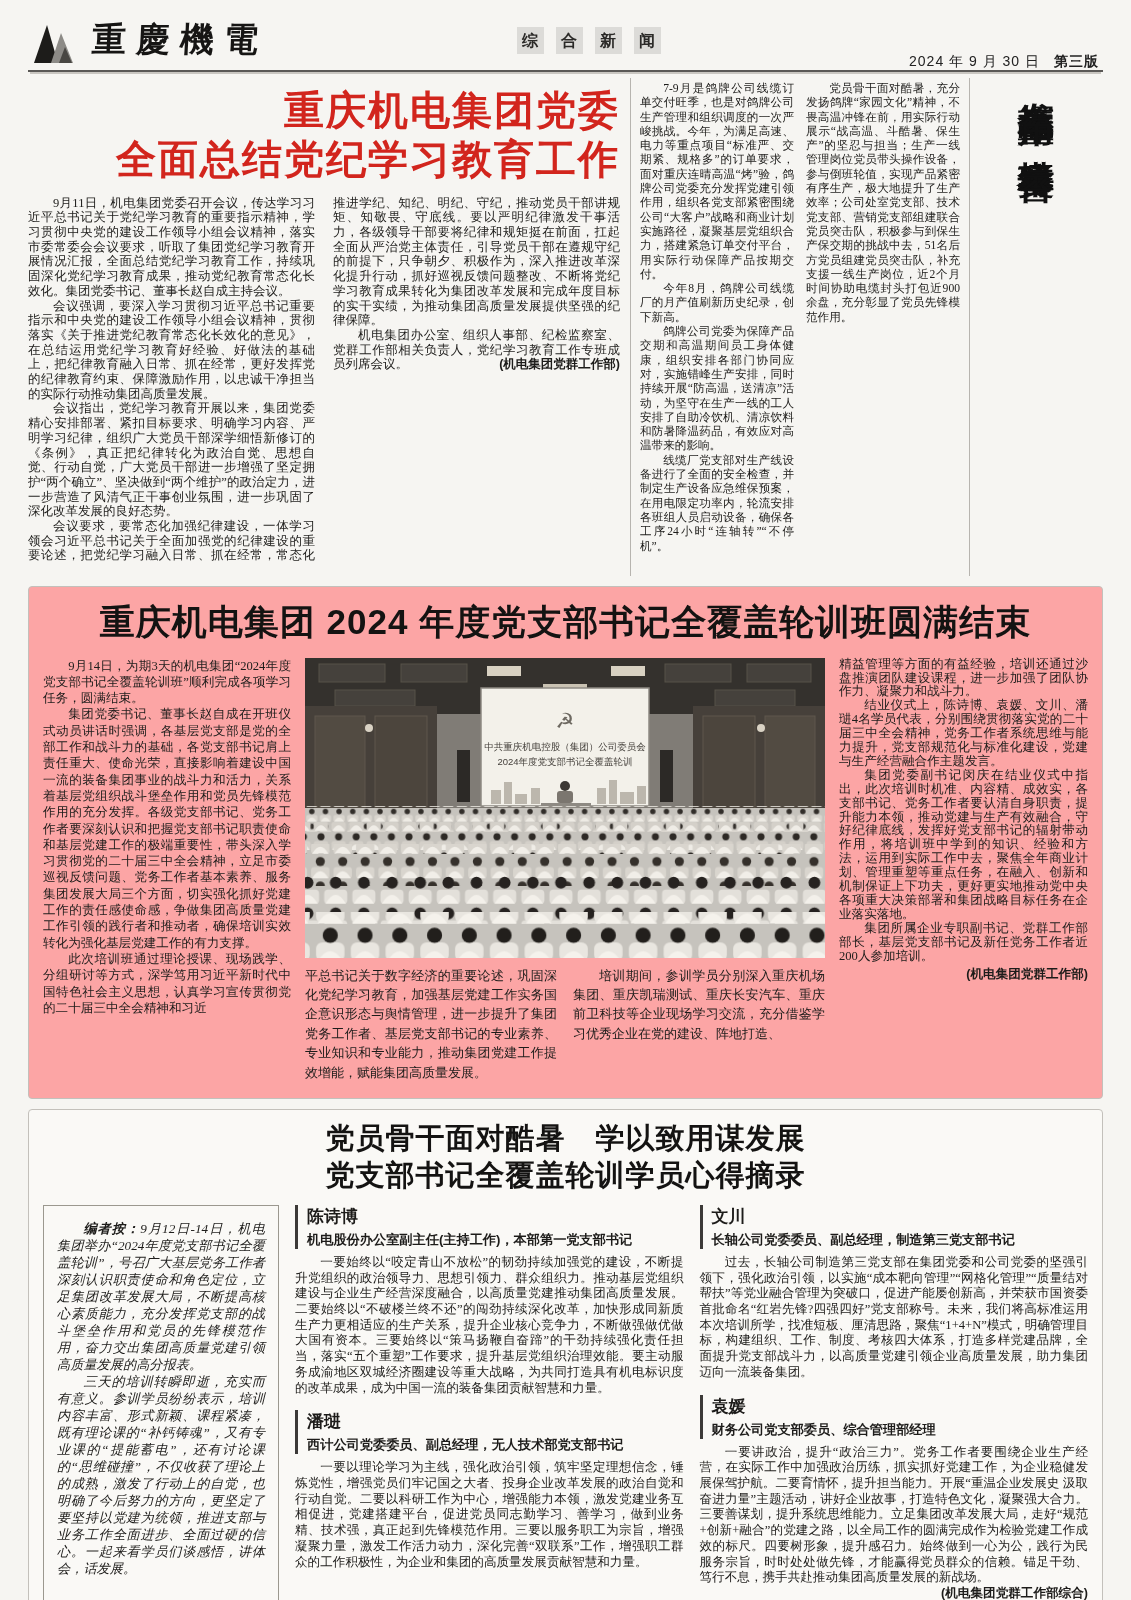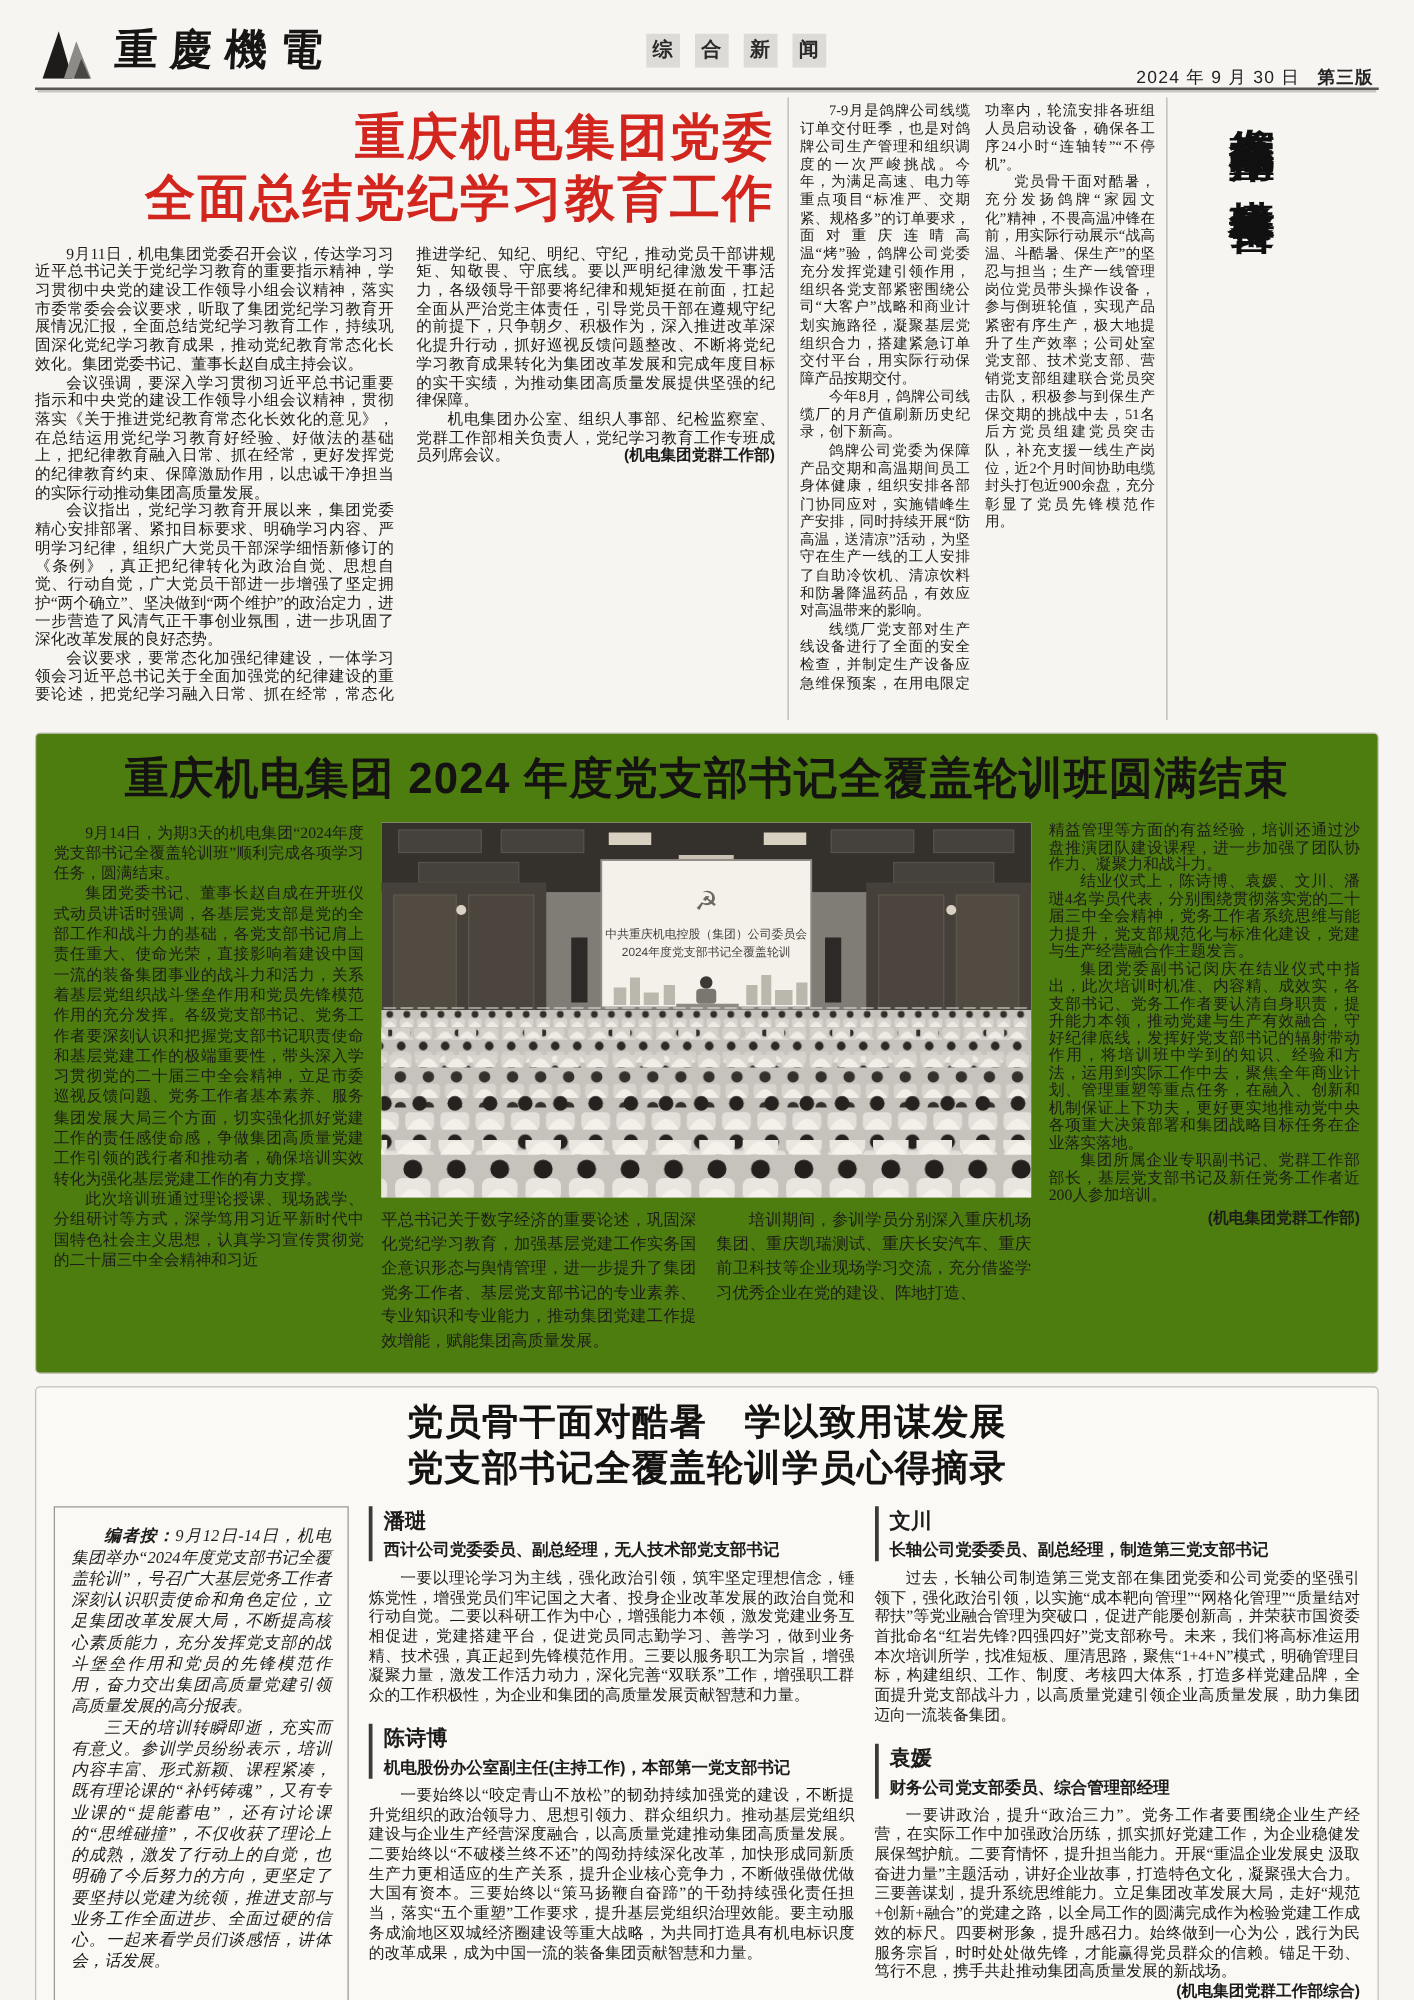--- a/index.html
+++ b/index.html
@@ -27,31 +27,31 @@
   .byl { float:right; font-weight:700; font-family:"Liberation Sans", sans-serif; }
   .byline-r { text-align:right; font-weight:700; font-family:"Liberation Sans", sans-serif; margin-top:4px; }
 
   
   .top { display:flex; gap:10px; margin-top:6px; }
   .art1 { width:592px; }
   .art1 h1 { color:#d2251d; font-family:"Liberation Sans", sans-serif; font-weight:900;
              font-size:40px; line-height:1.22; text-align:right; margin:8px 0 12px; letter-spacing:2px; }
   .a1cols { height:380px; column-count:2; column-gap:18px; column-fill:auto;
             font-size:12.5px; line-height:14.7px; overflow:hidden; }
-  .a2wrap { width:304px; border-left:1px solid #b7b4af; border-right:1px solid #b7b4af; padding:4px 9px 0; }
+  .a2wrap { width:340px; border-left:1px solid #b7b4af; border-right:1px solid #b7b4af; padding:4px 9px 0; }
   .a2cols { height:478px; column-count:2; column-gap:12px; column-fill:auto;
             font-size:11.6px; line-height:14.3px; overflow:hidden; }
   .vtitle-wrap { width:112px; display:flex; justify-content:center; padding-top:6px; }
   .vtitle { writing-mode:vertical-rl; font-family:"Liberation Sans", sans-serif; font-weight:900;
             font-size:24px; color:#111; transform:scale(1.5,1); transform-origin:center top; letter-spacing:2px; }
   .vtitle span { display:inline; }
   .vtitle span + span { margin-top:26px; }
 
   
-  .mid { margin-top:10px; border:1px solid #c3c0bb; border-radius:4px; padding:8px 14px 10px; background:#4d7c0f; }
+  .mid { margin-top:10px; border:1px solid #c3c0bb; border-radius:4px; padding:8px 14px 10px; background:#fca5a5; }
   .mid h2 { font-family:"Liberation Sans", sans-serif; font-weight:900; font-size:35px; color:#141312;
             text-align:center; letter-spacing:1px; margin:4px 0 12px; }
   .midgrid { display:flex; gap:14px; }
   .midleft  { width:250px; font-size:12.6px; line-height:16.3px; }
   .midcenter{ width:520px; }
   .midright { width:251px; font-size:12.6px; line-height:13.9px; }
   .photo { display:block; width:520px; height:300px; background:#c4c1bb; }
   .below { column-count:2; column-gap:16px; column-fill:auto; height:122px; margin-top:8px;
            font-size:13px; line-height:19.4px; overflow:hidden; }
 
@@ -256,31 +256,31 @@
     <div class="botgrid">
 
       <div class="ednote just">
         <p class="ind"><b>编者按：</b><span>9月12日-14日，机电集团举办“2024年度党支部书记全覆盖轮训”，号召广大基层党务工作者深刻认识职责使命和角色定位，立足集团改革发展大局，不断提高核心素质能力，充分发挥党支部的战斗堡垒作用和党员的先锋模范作用，奋力交出集团高质量党建引领高质量发展的高分报表。</span></p>
         <p class="ind">三天的培训转瞬即逝，充实而有意义。参训学员纷纷表示，培训内容丰富、形式新颖、课程紧凑，既有理论课的“补钙铸魂”，又有专业课的“提能蓄电”，还有讨论课的“思维碰撞”，不仅收获了理论上的成熟，激发了行动上的自觉，也明确了今后努力的方向，更坚定了要坚持以党建为统领，推进支部与业务工作全面进步、全面过硬的信心。一起来看学员们谈感悟，讲体会，话发展。</p>
       </div>
 
       <div class="entcol">
         <div class="entry">
           <div class="ehdr">
+            <div class="ename">陈诗博</div>
+            <div class="erole">机电股份办公室副主任(主持工作)，本部第一党支部书记</div>
+          </div>
+          <p class="etext just ind">一要始终以“咬定青山不放松”的韧劲持续加强党的建设，不断提升党组织的政治领导力、思想引领力、群众组织力。推动基层党组织建设与企业生产经营深度融合，以高质量党建推动集团高质量发展。二要始终以“不破楼兰终不还”的闯劲持续深化改革，加快形成同新质生产力更相适应的生产关系，提升企业核心竞争力，不断做强做优做大国有资本。三要始终以“策马扬鞭自奋蹄”的干劲持续强化责任担当，落实“五个重塑”工作要求，提升基层党组织治理效能。要主动服务成渝地区双城经济圈建设等重大战略，为共同打造具有机电标识度的改革成果，成为中国一流的装备集团贡献智慧和力量。</p>
+        </div>
+        <div class="entry">
+          <div class="ehdr">
             <div class="ename">潘琎</div>
             <div class="erole">西计公司党委委员、副总经理，无人技术部党支部书记</div>
           </div>
           <p class="etext just ind">一要以理论学习为主线，强化政治引领，筑牢坚定理想信念，锤炼党性，增强党员们牢记国之大者、投身企业改革发展的政治自觉和行动自觉。二要以科研工作为中心，增强能力本领，激发党建业务互相促进，党建搭建平台，促进党员同志勤学习、善学习，做到业务精、技术强，真正起到先锋模范作用。三要以服务职工为宗旨，增强凝聚力量，激发工作活力动力，深化完善“双联系”工作，增强职工群众的工作积极性，为企业和集团的高质量发展贡献智慧和力量。</p>
-        </div>
-        <div class="entry">
-          <div class="ehdr">
-            <div class="ename">陈诗博</div>
-            <div class="erole">机电股份办公室副主任(主持工作)，本部第一党支部书记</div>
-          </div>
-          <p class="etext just ind">一要始终以“咬定青山不放松”的韧劲持续加强党的建设，不断提升党组织的政治领导力、思想引领力、群众组织力。推动基层党组织建设与企业生产经营深度融合，以高质量党建推动集团高质量发展。二要始终以“不破楼兰终不还”的闯劲持续深化改革，加快形成同新质生产力更相适应的生产关系，提升企业核心竞争力，不断做强做优做大国有资本。三要始终以“策马扬鞭自奋蹄”的干劲持续强化责任担当，落实“五个重塑”工作要求，提升基层党组织治理效能。要主动服务成渝地区双城经济圈建设等重大战略，为共同打造具有机电标识度的改革成果，成为中国一流的装备集团贡献智慧和力量。</p>
         </div>
       </div>
 
       <div class="entcol">
         <div class="entry">
           <div class="ehdr">
             <div class="ename">文川</div>
             <div class="erole">长轴公司党委委员、副总经理，制造第三党支部书记</div>
           </div>
           <p class="etext just ind">过去，长轴公司制造第三党支部在集团党委和公司党委的坚强引领下，强化政治引领，以实施“成本靶向管理”“网格化管理”“质量结对帮扶”等党业融合管理为突破口，促进产能屡创新高，并荣获市国资委首批命名“红岩先锋?四强四好”党支部称号。未来，我们将高标准运用本次培训所学，找准短板、厘清思路，聚焦“1+4+N”模式，明确管理目标，构建组织、工作、制度、考核四大体系，打造多样党建品牌，全面提升党支部战斗力，以高质量党建引领企业高质量发展，助力集团迈向一流装备集团。</p>

